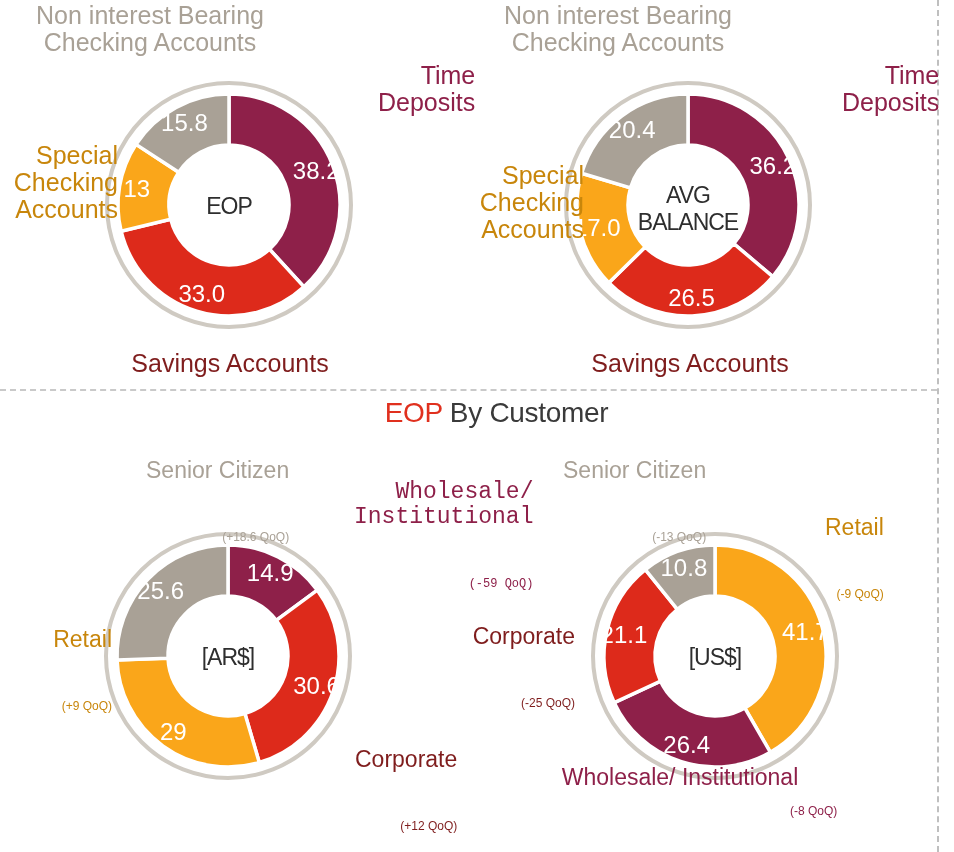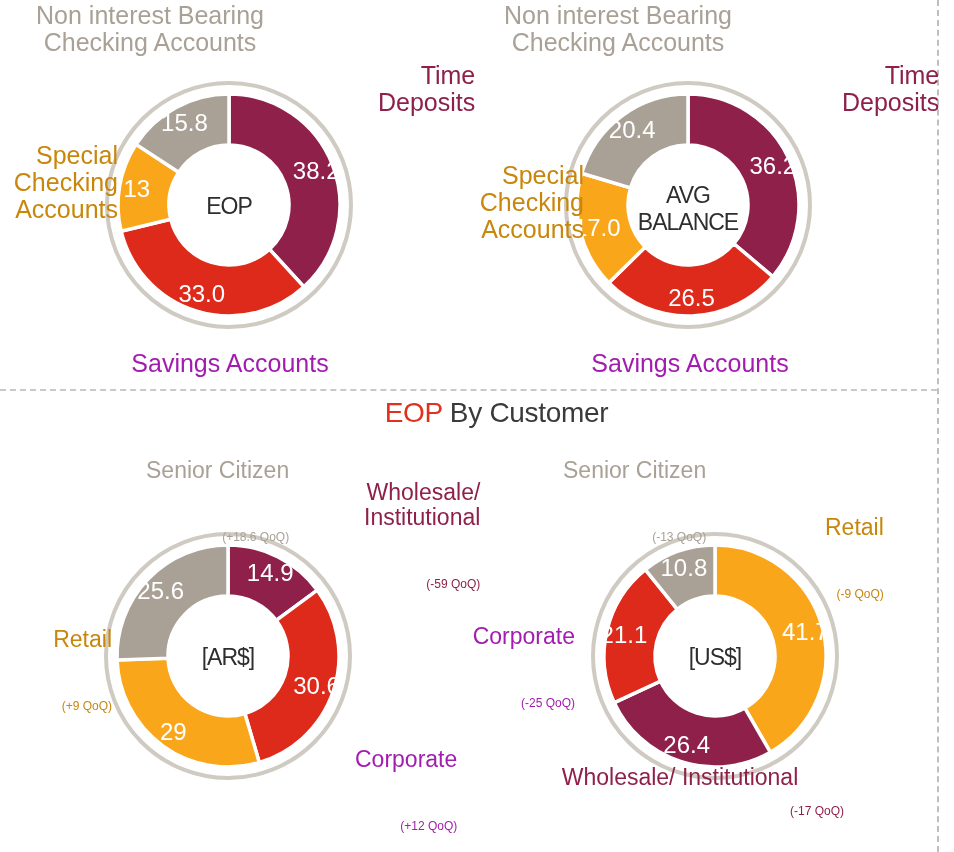--- a/index.html
+++ b/index.html
@@ -11,21 +11,21 @@
   .dash-h{position:absolute;left:0;top:389px;width:937px;height:0;
           border-top:2px dashed #c9c9c9;}
   .lbl{position:absolute;line-height:1.08;white-space:nowrap;}
   .lbl.ctr{text-align:center;}
   .lbl.rt{text-align:right;}
   .lbl.lt{text-align:right;}
   .big{font-size:25px;}
   .mid{font-size:23px;}
   .qoq{font-size:12px;margin-top:48px;}
   .c-maroon{color:#8e2049;}
-  .c-red{color:#a21caf;}
+  .c-red{color:#7f1d1d;}
   .c-orange{color:#c8860b;}
   .c-gray{color:#a9a196;}
   .section-title{position:absolute;left:0;top:397px;width:937px;
                  text-align:center;font-size:28px;letter-spacing:-.3px;padding-left:28px;}
   .section-title .a{color:#e0301e;}
   .section-title .b{color:#3a3a3a;}
   svg{display:block;overflow:visible;}
   .slice-val{font-size:24px;fill:#ffffff;font-family:"Liberation Sans","DejaVu Sans",sans-serif;}
   .center-txt{font-size:23px;fill:#2e2e2e;font-family:"Liberation Sans","DejaVu Sans",sans-serif;
               text-anchor:middle;letter-spacing:-1px;}
@@ -123,21 +123,21 @@
       <path d="M 117.07228914852294 220.00536705572654 A 111 111 0 0 1 228.00000000000009 105 L 228.00000000000003 156 A 60 60 0 0 0 168.03907521541782 218.1650632733657 Z" fill="#a9a196" stroke="#ffffff" stroke-width="3.5"></path>
       <text x="160.70323655618222" y="159.08932576234605" class="slice-val" text-anchor="middle" font-size="24">25.6</text>
       <text x="228" y="225" class="center-txt">[AR$]</text>
     </svg>
 
   <div class="lbl lt mid c-gray" style="left:146px;top:18px;">
     <div>Senior Citizen</div>
     <div class="qoq">(+18.6 QoQ)</div>
   </div>
 
-  <div class="lbl lt mid c-maroon" style="left:364px;top:40px;">
+  <div class="lbl lt mid c-maroon" style="left:354px;top:40px;font-family:Liberation Mono, monospace;">
     <div>Wholesale/</div>
     <div>Institutional</div>
     <div class="qoq">(-59 QoQ)</div>
   </div>
 
   <div class="lbl rt mid c-orange" style="left:-6px;top:187px;width:118px;">
     <div>Retail</div>
     <div class="qoq">(+9 QoQ)</div>
   </div>
 
@@ -169,17 +169,17 @@
   <div class="lbl lt mid c-orange" style="left:355px;top:75px;">
     <div>Retail</div>
     <div class="qoq">(-9 QoQ)</div>
   </div>
 
   <div class="lbl rt mid c-red" style="left:-10px;top:184px;width:115px;">
     <div>Corporate</div>
     <div class="qoq">(-25 QoQ)</div>
   </div>
 
-  <div class="lbl lt qoq c-maroon" style="left:320px;top:317px;">(-17 QoQ)</div>
+  <div class="lbl lt qoq c-maroon" style="left:320px;top:317px;">(-8 QoQ)</div>
   <div class="lbl ctr mid c-maroon" style="left:30px;top:325px;width:360px;">
     <div>Wholesale/ Institutional</div>
   </div>
 </div>
 
 </body></html>

